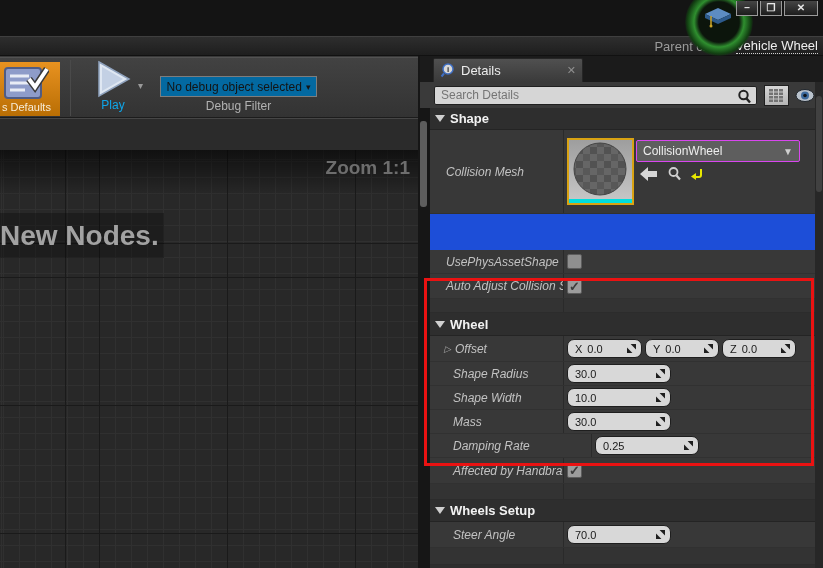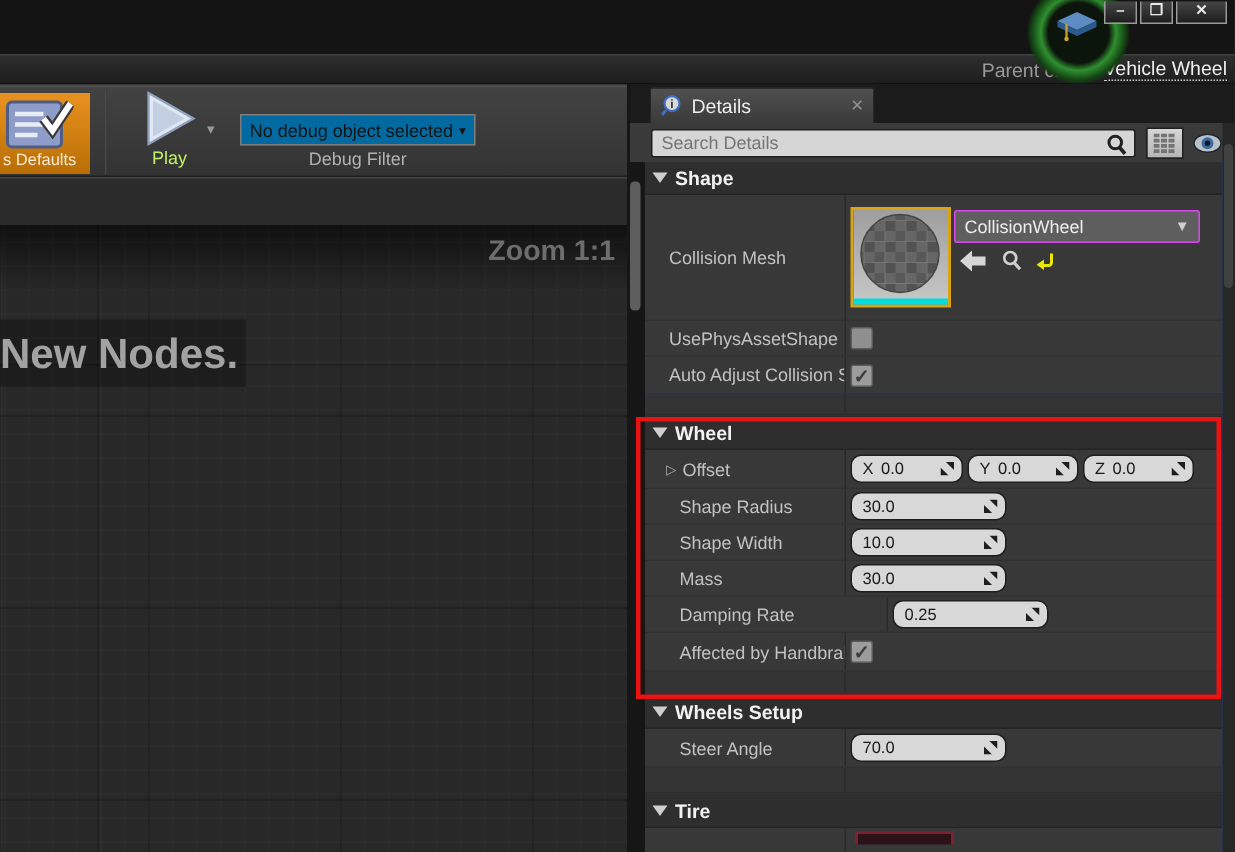--- a/index.html
+++ b/index.html
@@ -21,21 +21,21 @@
              display:flex;align-items:center;justify-content:flex-end;padding-right:5px;gap:6px;z-index:3;}
   #parent-class-value{color:#efefef;border-bottom:1px dotted #cfcfcf;}
 
   
   #toolbar{left:0;top:57px;width:420px;height:61px;background:linear-gradient(#424242,#333);
            border-top:1px solid #525252;border-bottom:1px solid #1c1c1c;}
   #classdefaults{left:0;top:62px;width:60px;height:54px;background:linear-gradient(#e89220,#b96e04);
                  color:#f7ecd8;font-size:11px;display:flex;flex-direction:column;align-items:flex-start;
                  justify-content:flex-end;padding:2px 2px 3px 2px;overflow:hidden;}
   #tb-sep{left:70px;top:60px;width:1px;height:56px;background:#242424;border-right:1px solid #4a4a4a;}
-  #playbtn{left:82px;top:60px;width:62px;height:56px;display:flex;flex-direction:column;align-items:center;justify-content:flex-start;color:#bef264;font-size:12px;}
+  #playbtn{left:82px;top:60px;width:62px;height:56px;display:flex;flex-direction:column;align-items:center;justify-content:flex-start;color:#0ea5e9;font-size:12px;}
   #play-caret{left:138px;top:80px;color:#9a9a9a;font-size:10px;}
   #debugdrop{left:160px;top:76px;width:157px;height:21px;background:#0369a1;border:1px solid #7d7d7d;
              color:#141414;font-size:12px;display:flex;align-items:center;justify-content:center;gap:4px;}
   #debugfilter{left:160px;top:99px;width:157px;text-align:center;color:#b2b2b2;font-size:12px;}
 
   
   #graphtabs{left:0;top:118px;width:420px;height:32px;background:#2b2b2b;border-top:1px solid #464646;}
   #graph{left:0;top:150px;width:418px;height:418px;background-color:#282828;
     background-image:
       repeating-linear-gradient(to right,#1a1a1a 0 1px,transparent 1px 128px),
@@ -66,21 +66,21 @@
   #gridbtn{margin-left:7px;width:26px;height:21px;background:linear-gradient(#d6d6d6,#b5b5b5);border:1px solid #1f1f1f;
            display:flex;align-items:center;justify-content:center;}
   #eyebtn{margin-left:6px;display:flex;align-items:center;gap:3px;color:#9a9a9a;font-size:9px;}
 
   #dcontent{left:430px;top:108px;width:385px;height:460px;background:#1d4ed8;overflow:hidden;}
   .cat{height:22px;background:#2e2e2e;border-bottom:1px solid #242424;display:flex;align-items:center;
        padding-left:5px;gap:5px;color:#f2f2f2;font-size:13px;font-weight:bold;}
   .tri-down{width:0;height:0;border-left:5px solid transparent;border-right:5px solid transparent;border-top:7px solid #cfcfcf;}
   .row{display:flex;border-bottom:1px solid #313131;background:#383838;}
   .rlabel{width:133px;flex:0 0 133px;color:#c2c2c2;font-size:12px;display:flex;align-items:center;
-          padding-left:16px;white-space:nowrap;overflow:hidden;}
+          padding-left:16px;white-space:nowrap;overflow:hidden;font-style:italic;}
   .rvalue{flex:1;border-left:1px solid #2a2a2a;display:flex;align-items:center;padding-left:3px;position:relative;}
   .gap{height:14px;background:#333;border-bottom:1px solid #2c2c2c;}
   .gap .rvalue{padding:0;}
 
   .spin{height:19px;background:#d8d8d8;border:1px solid #1e1e1e;border-radius:7px;color:#191919;font-size:11px;
         display:flex;align-items:center;padding:0 5px 0 7px;gap:5px;}
   .spin .num{flex:1;}
   .spin svg{flex:0 0 auto;}
   .checkbox{width:15px;height:15px;background:#8f8f8f;border:1px solid #5c5c5c;border-radius:2px;
             color:transparent;font-size:13px;font-weight:bold;line-height:13px;text-align:center;}
@@ -243,21 +243,21 @@
             <line x1="9.5" y1="9.5" x2="13" y2="13.5" stroke="#d0d0d0" stroke-width="2.2"></line>
           </svg>
           <svg width="12" height="13" viewBox="0 0 12 13">
             <path d="M10 2 L10 8 A2 2 0 0 1 8 10 L3 10" fill="none" stroke="#e8e800" stroke-width="2"></path>
             <polygon points="5,6 5,13 0,9.5" fill="#e8e800"></polygon>
           </svg>
         </div>
       </div>
     </div>
 
-    <div class="row" style="height:24px;">
+    <div class="row" style="height:24px;margin-top:36px;">
       <div class="rlabel">UsePhysAssetShape</div>
       <div class="rvalue">
           <span class="checkbox">✓</span>
         </div>
     </div>
 
     <div class="row" style="height:25px;">
       <div class="rlabel">Auto Adjust Collision Si</div>
       <div class="rvalue">
           <span class="checkbox checked">✓</span>

